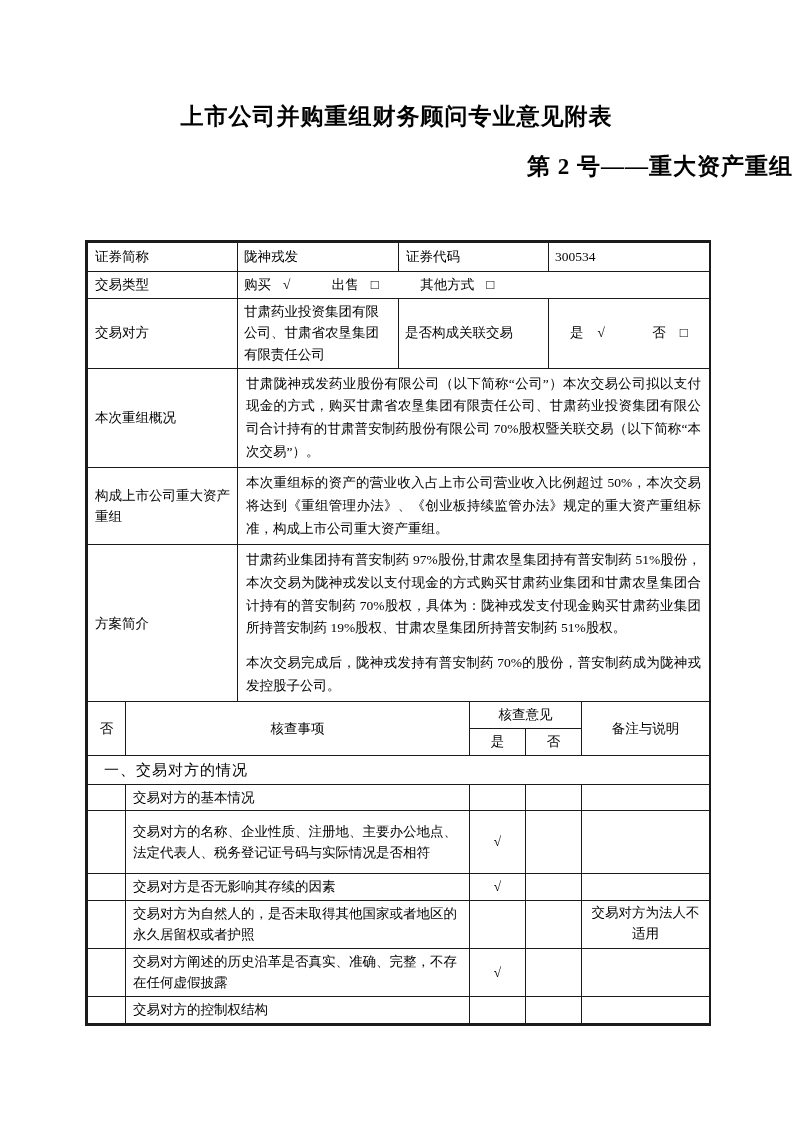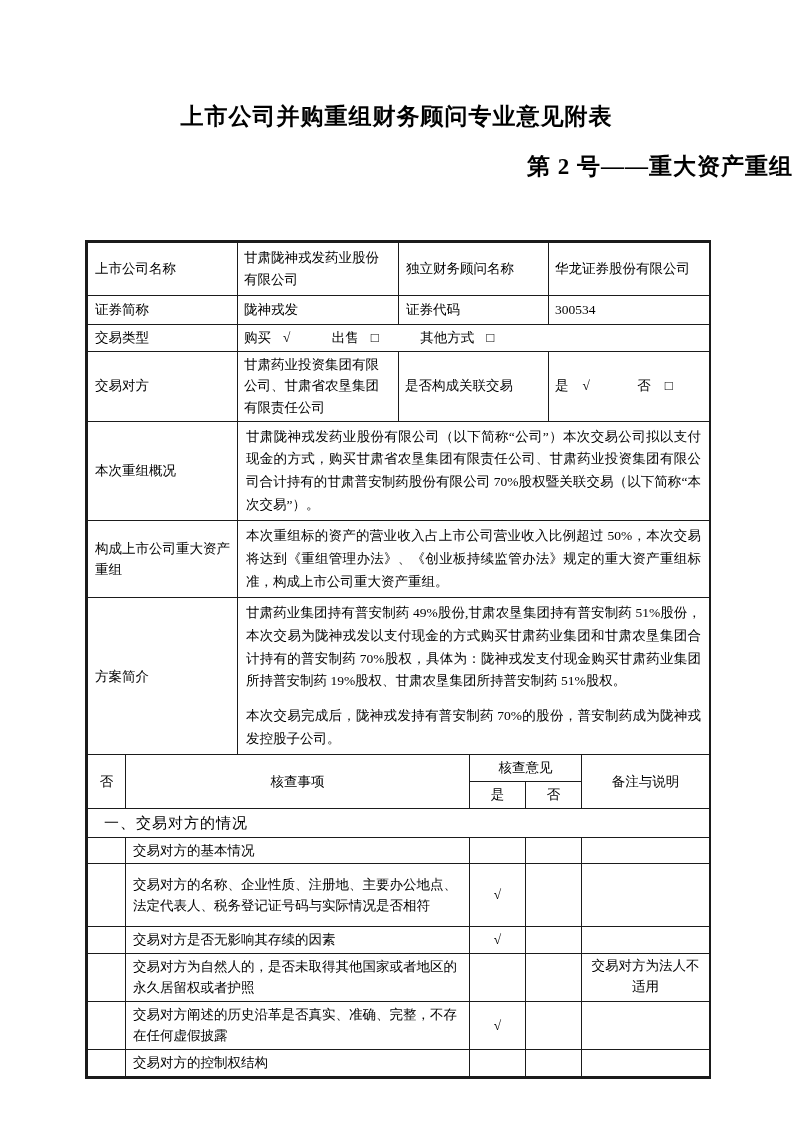--- a/index.html
+++ b/index.html
@@ -35,21 +35,21 @@
     vertical-align:middle;
     word-break:break-all;
     line-height:1.6;
   }
   td.para{text-align:justify;padding:4px 8px;line-height:1.68;}
   td.label{padding-left:7px;}
   .mark{display:inline-block;}
   .opt{display:inline-block;margin-right:38px;white-space:nowrap;}
   .opt .mark{margin-left:12px;}
   .center{}
-  .pair-cell{}
+  .pair-cell{text-align:center;}
   .pair{display:inline-block;white-space:nowrap;}
   .pair + .pair{margin-left:44px;}
   .pair .mark{margin-left:14px;}
   p.cellp{margin:0 0 12px 0;}
   p.cellp:last-child{margin-bottom:0;}
   tr.h-r1{height:53px;}
   tr.h-r2{height:29px;}
   tr.h-r3{height:26px;}
   tr.h-r4{height:70px;}
   tr.h-r5{height:93px;}
@@ -77,26 +77,20 @@
   <div class="table-wrap">
 
     <table class="info">
       <colgroup>
           <col style="width:150px">
           <col style="width:161px">
           <col style="width:150px">
           <col style="width:161px">
         </colgroup>
       <tbody>
-          <tr class="h-r1">
-        <td class="label">上市公司名称</td>
-        <td>甘肃陇神戎发药业股份有限公司</td>
-        <td class="label">独立财务顾问名称</td>
-        <td>华龙证券股份有限公司</td>
-      </tr>
       <tr class="h-r2">
         <td class="label">证券简称</td>
         <td>陇神戎发</td>
         <td class="label">证券代码</td>
         <td>300534</td>
       </tr>
       <tr class="h-r3">
         <td class="label">交易类型</td>
         <td colspan="3">
           <span class="opt">
@@ -127,21 +121,21 @@
         <td class="label">本次重组概况</td>
         <td colspan="3" class="para">甘肃陇神戎发药业股份有限公司（以下简称“公司”）本次交易公司拟以支付现金的方式，购买甘肃省农垦集团有限责任公司、甘肃药业投资集团有限公司合计持有的甘肃普安制药股份有限公司 70%股权暨关联交易（以下简称“本次交易”）。</td>
       </tr>
       <tr class="h-r6">
         <td class="label">构成上市公司重大资产重组</td>
         <td colspan="3" class="para">本次重组标的资产的营业收入占上市公司营业收入比例超过 50%，本次交易将达到《重组管理办法》、《创业板持续监管办法》规定的重大资产重组标准，构成上市公司重大资产重组。</td>
       </tr>
       <tr class="h-r7">
         <td class="label">方案简介</td>
         <td colspan="3" class="para">
-          <p class="cellp">甘肃药业集团持有普安制药 49%股份,甘肃农垦集团持有普安制药 51%股份，本次交易为陇神戎发以支付现金的方式购买甘肃药业集团和甘肃农垦集团合计持有的普安制药 70%股权，具体为：陇神戎发支付现金购买甘肃药业集团所持普安制药 19%股权、甘肃农垦集团所持普安制药 51%股权。</p>
+          <p class="cellp">甘肃药业集团持有普安制药 97%股份,甘肃农垦集团持有普安制药 51%股份，本次交易为陇神戎发以支付现金的方式购买甘肃药业集团和甘肃农垦集团合计持有的普安制药 70%股权，具体为：陇神戎发支付现金购买甘肃药业集团所持普安制药 19%股权、甘肃农垦集团所持普安制药 51%股权。</p>
           <p class="cellp">本次交易完成后，陇神戎发持有普安制药 70%的股份，普安制药成为陇神戎发控股子公司。</p>
         </td>
       </tr>
     </tbody>
       </table>
 
     <table class="checklist">
       <colgroup>
           <col style="width:38px">
           <col style="width:344px">

